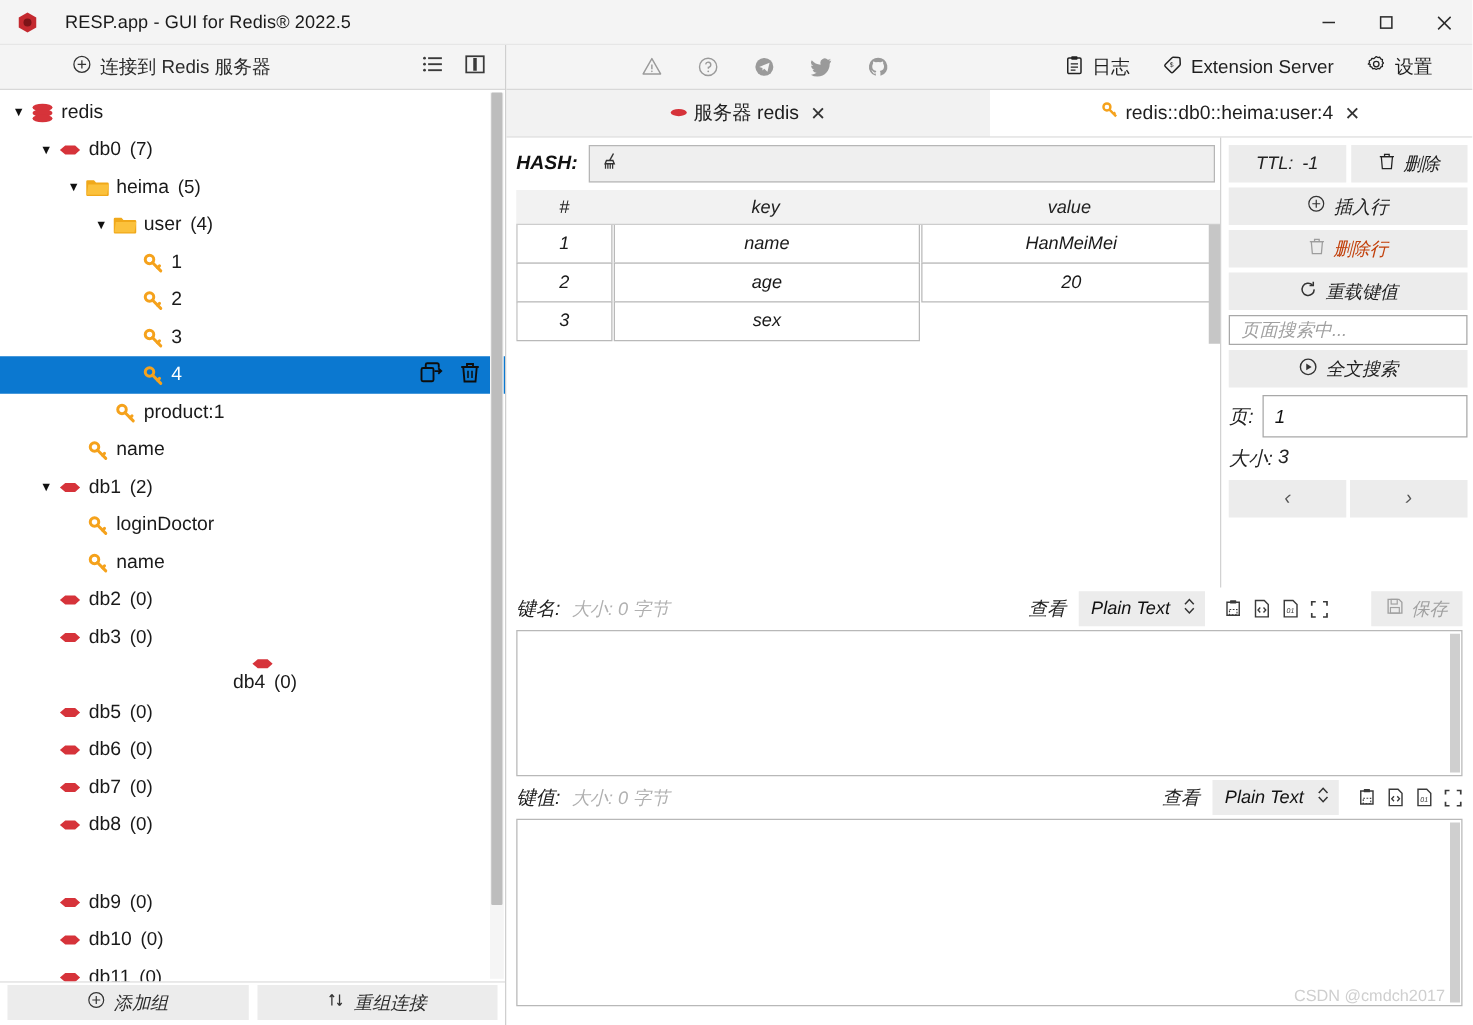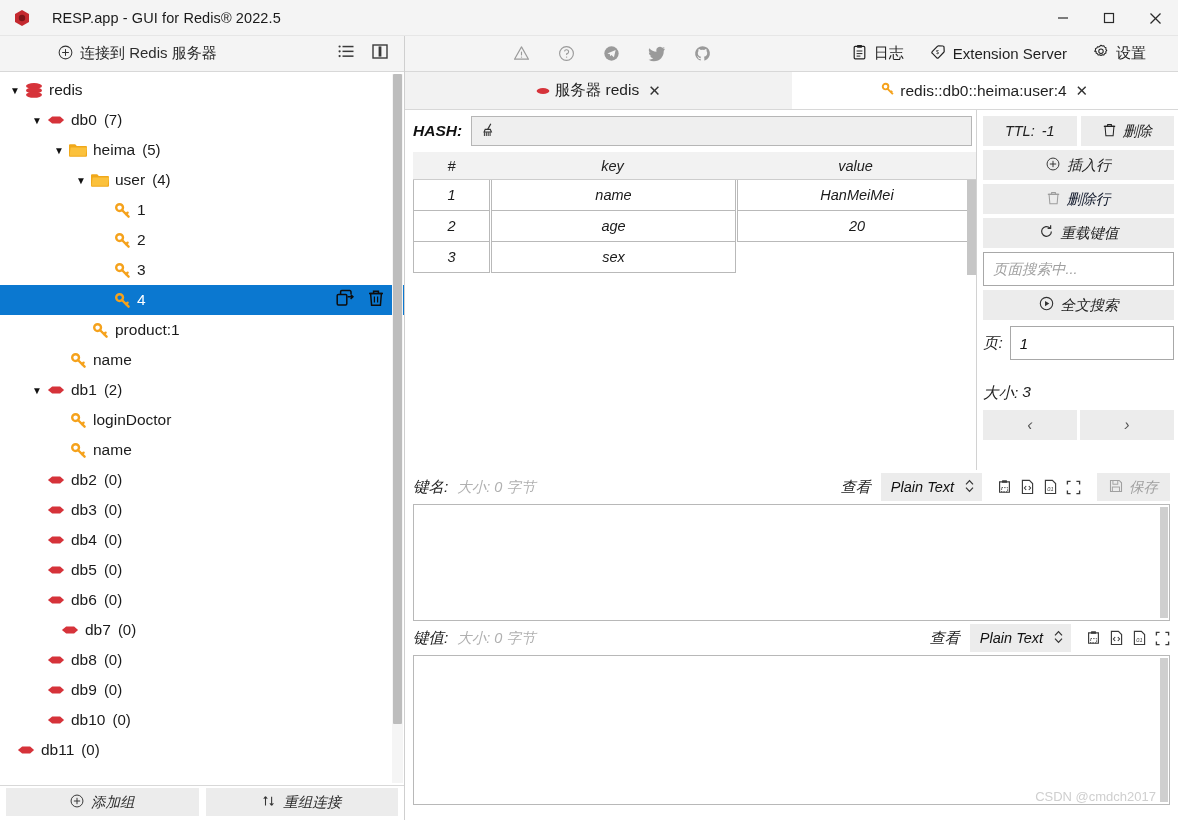--- a/index.html
+++ b/index.html
@@ -170,56 +170,56 @@
     display: flex; flex-direction: column; gap: 4px;
     padding: 6px 4px 0 6px;
     border-left: 1px solid #d2d2d2;
   }
   .sbtn {
     height: 30px; background: #ececec; border: none;
     font-family: inherit; font-size: 14.5px; color: #222;
     display: flex; align-items: center; justify-content: center; gap: 7px;
     cursor: pointer;
   }
-  .sbtn.disabled { color: #0f172a; cursor: default; text-align: right; }
+  .sbtn.disabled { color: #c2410c; cursor: default; text-align: right; }
   .ttl-row { display: flex; gap: 4px; }
   .ttl-row .sbtn { flex: 1; }
   .search-input {
-    height: 34px; border: 1px solid #a8a8a8; background: #fff;
+    height: 24px; border: 1px solid #a8a8a8; background: #fff;
     display: flex; align-items: center; padding: 0 9px;
     font-size: 14.5px; color: #a0a0a0;
   }
   .page-row { display: flex; align-items: center; gap: 7px; margin-top: 2px; }
   .page-row .plab { font-size: 15.5px; color: #222; }
   .page-box {
     flex: 1; height: 34px; border: 1px solid #a8a8a8; background: #fff;
     display: flex; align-items: center; padding: 0 9px; font-size: 15px; color: #111;
   }
-  .size-row { font-size: 15.5px; color: #222; padding: 3px 0 2px 0; display:flex; gap:4px;margin-top:16px;}
+  .size-row { font-size: 15.5px; color: #222; padding: 3px 0 2px 0; display:flex; gap:4px;}
   .nav-row { display: flex; gap: 3px; }
   .nav-row .sbtn { flex: 1; font-size: 16px; color:#555; }
 
   .ed-block { display: flex; flex-direction: column; min-height: 0; }
   .ed-head {
     height: 34px; min-height: 34px; display: flex; align-items: center;
     padding: 0 8px 0 8px; gap: 6px;
   }
   .ed-title { font-size: 15.5px; color: #222; }
   .ed-size { font-size: 14.5px; color: #b0b0b0; margin-left: 3px; }
   .ed-head .spacer { flex: 1; }
   .ed-view-lab { font-size: 15px; color: #222; margin-right: 4px; }
   .ed-select {
     height: 28px; background: #ececec; display: flex; align-items: center; gap: 10px;
     padding: 0 7px 0 10px; font-size: 14.5px; color: #111; cursor: pointer;
   }
   .ed-icons { display: flex; align-items: center; gap: 8px; margin-left: 9px; }
   .ed-ico { color: #3a3a3a; display: flex; align-items:center; cursor: pointer; }
   .save-btn {
     height: 28px; background: #ececec; display: flex; align-items: center; gap: 6px;
-    padding: 0 12px; font-size: 14.5px; color: #a0a0a0; margin-left: 10px;
+    padding: 0 12px; font-size: 14.5px; color: #a0a0a0; margin-left: 28px;
   }
   .ed-box {
     border: 1px solid #b8b8b8; background: #fff; margin: 0 8px 0 8px;
     position: relative;
   }
   .ed-box.k { height: 117px; }
   .ed-box.v { height: 150px; }
   .ed-box .vthumb { position:absolute; right: 1px; top: 2px; width: 8px; bottom: 2px; background: #cfcfcf; }
 
   .watermark {
@@ -493,21 +493,21 @@
               <span class="ico">
                 <svg width="21" height="12" viewBox="0 0 21 12">
                   <path d="M2 6 L6.5 2.2 L14.8 2.2 L19 6 L14.8 9.8 L6.5 9.8 Z" fill="#d6333a"></path>
                 </svg>
               </span>
               <span class="lbl">
                 <span>db3</span>
                 <span class="cnt">(0)</span>
               </span>
             </div>
-            <div class="tnode" style="padding-left: 30px;">
+            <div class="tnode" style="padding-left: 30px; flex-direction: column;">
               <span class="arrow"></span>
               <span class="ico">
                 <svg width="21" height="12" viewBox="0 0 21 12">
                   <path d="M2 6 L6.5 2.2 L14.8 2.2 L19 6 L14.8 9.8 L6.5 9.8 Z" fill="#d6333a"></path>
                 </svg>
               </span>
               <span class="lbl">
                 <span>db4</span>
                 <span class="cnt">(0)</span>
               </span>
@@ -529,21 +529,21 @@
               <span class="ico">
                 <svg width="21" height="12" viewBox="0 0 21 12">
                   <path d="M2 6 L6.5 2.2 L14.8 2.2 L19 6 L14.8 9.8 L6.5 9.8 Z" fill="#d6333a"></path>
                 </svg>
               </span>
               <span class="lbl">
                 <span>db6</span>
                 <span class="cnt">(0)</span>
               </span>
             </div>
-            <div class="tnode" style="padding-left: 44px;">
+            <div class="tnode" style="padding-left: 30px;">
               <span class="arrow"></span>
               <span class="ico">
                 <svg width="21" height="12" viewBox="0 0 21 12">
                   <path d="M2 6 L6.5 2.2 L14.8 2.2 L19 6 L14.8 9.8 L6.5 9.8 Z" fill="#d6333a"></path>
                 </svg>
               </span>
               <span class="lbl">
                 <span>db7</span>
                 <span class="cnt">(0)</span>
               </span>
@@ -553,21 +553,21 @@
               <span class="ico">
                 <svg width="21" height="12" viewBox="0 0 21 12">
                   <path d="M2 6 L6.5 2.2 L14.8 2.2 L19 6 L14.8 9.8 L6.5 9.8 Z" fill="#d6333a"></path>
                 </svg>
               </span>
               <span class="lbl">
                 <span>db8</span>
                 <span class="cnt">(0)</span>
               </span>
             </div>
-            <div class="tnode" style="padding-left: 30px;">
+            <div class="tnode" style="padding-left: 30px; margin-top: 32px;">
               <span class="arrow"></span>
               <span class="ico">
                 <svg width="21" height="12" viewBox="0 0 21 12">
                   <path d="M2 6 L6.5 2.2 L14.8 2.2 L19 6 L14.8 9.8 L6.5 9.8 Z" fill="#d6333a"></path>
                 </svg>
               </span>
               <span class="lbl">
                 <span>db9</span>
                 <span class="cnt">(0)</span>
               </span>
@@ -577,21 +577,21 @@
               <span class="ico">
                 <svg width="21" height="12" viewBox="0 0 21 12">
                   <path d="M2 6 L6.5 2.2 L14.8 2.2 L19 6 L14.8 9.8 L6.5 9.8 Z" fill="#d6333a"></path>
                 </svg>
               </span>
               <span class="lbl">
                 <span>db10</span>
                 <span class="cnt">(0)</span>
               </span>
             </div>
-            <div class="tnode" style="">
+            <div class="tnode" style="padding-left: 30px;">
               <span class="arrow"></span>
               <span class="ico">
                 <svg width="21" height="12" viewBox="0 0 21 12">
                   <path d="M2 6 L6.5 2.2 L14.8 2.2 L19 6 L14.8 9.8 L6.5 9.8 Z" fill="#d6333a"></path>
                 </svg>
               </span>
               <span class="lbl">
                 <span>db11</span>
                 <span class="cnt">(0)</span>
               </span>

